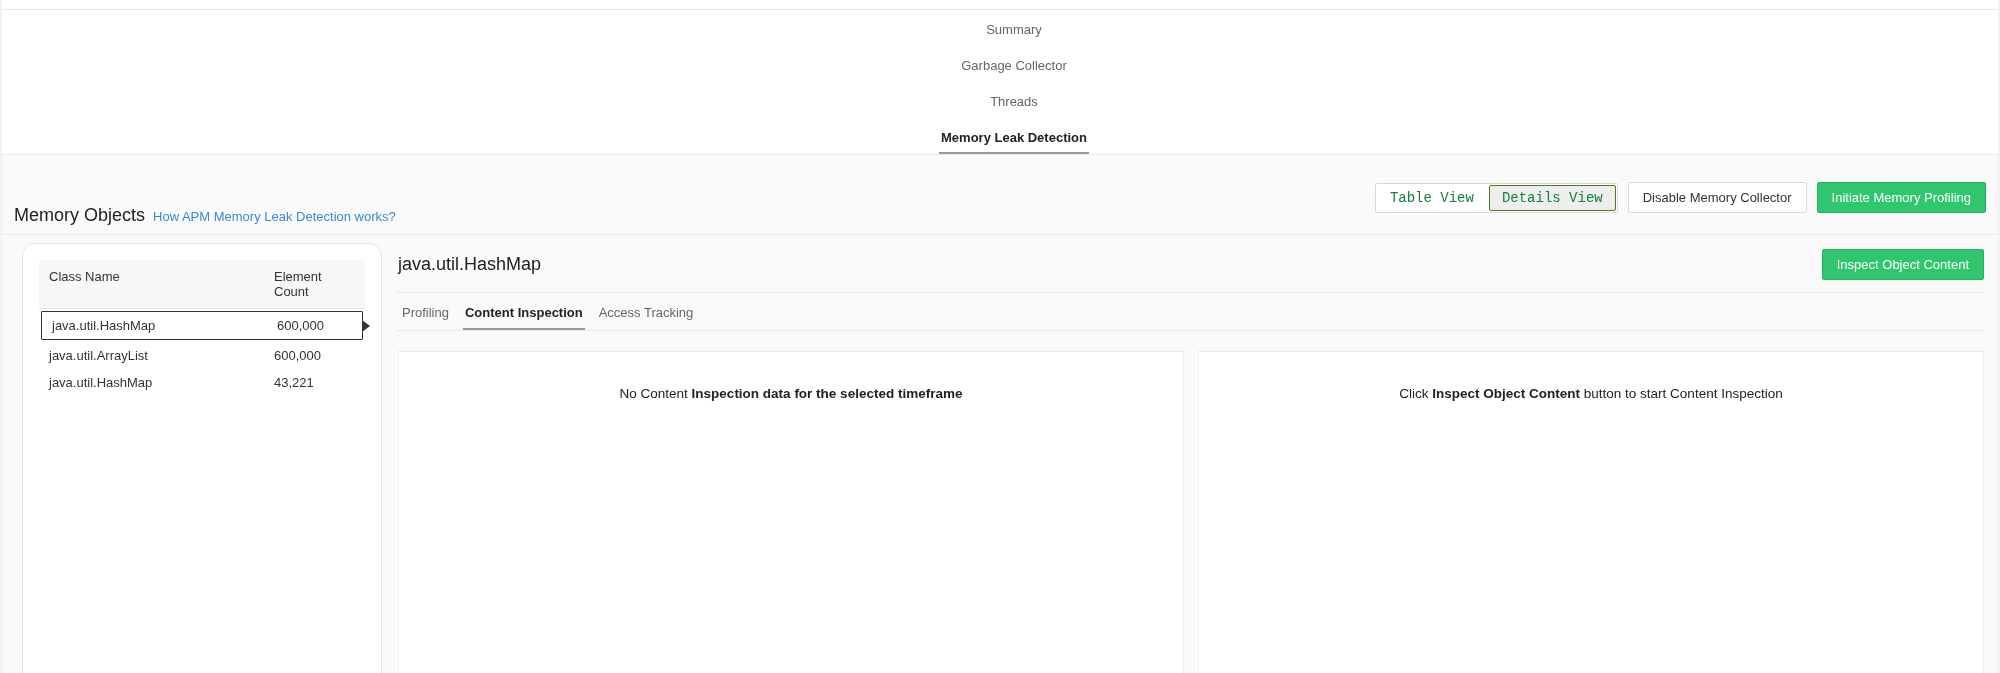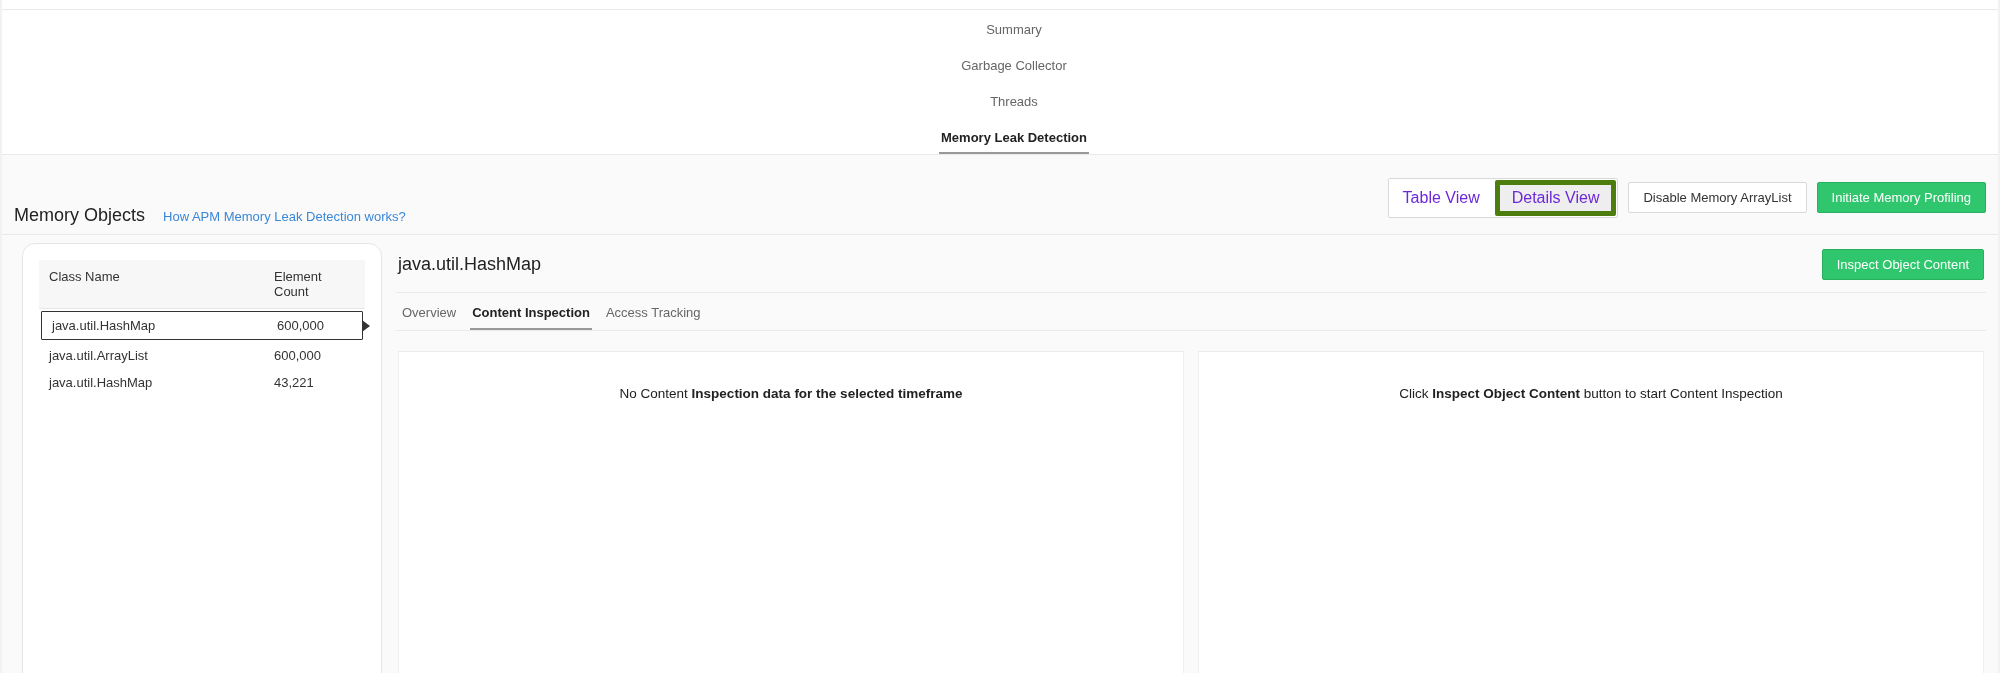--- a/index.html
+++ b/index.html
@@ -42,43 +42,44 @@
   }
 
   .header-row {
     display: flex;
     align-items: center;
     justify-content: space-between;
     padding: 14px 12px 8px 12px;
     background: #fafafa;
     border-bottom: 1px solid #eaeaea;
   }
-  .header-left { display: flex; align-items: baseline; gap: 18px; }
+  .header-left { display: flex; align-items: baseline; gap: 8px; }
   .page-title { font-size: 18px; font-weight: 500; color: #222; }
   .help-link { font-size: 13px; color: #3a87d7; text-decoration: none; cursor: pointer; margin-top: 40px; }
 
   .header-right { display: flex; align-items: center; gap: 10px; }
   .seg-control {
     display: inline-flex;
     border: 1px solid #d9d9d9;
     border-radius: 2px;
     overflow: hidden;
     background: #fff;
   }
   .seg-control .seg {
     padding: 6px 14px;
-    font-size: 16px;
-    color: #6d28d9;
+    font-size: 14px;
+    color: #15803d;
     cursor: pointer;
     background: #fff;
     border: none;
+    font-family: Liberation Mono, monospace;
   }
   .seg-control .seg.active {
     background: #eeeeee;
-    border: 5px solid #4d7c0f;
+    border: 1px solid #4d7c0f;
     border-radius: 2px;
     margin: 1px;
     padding: 4px 12px;
   }
   .btn {
     padding: 7px 14px;
     font-size: 13px;
     border: 1px solid #d9d9d9;
     background: #fff;
     color: #333;
@@ -214,21 +215,21 @@
 <div class="header-row">
   <div class="header-left">
     <div class="page-title">Memory Objects</div>
     <a class="help-link">How APM Memory Leak Detection works?</a>
   </div>
   <div class="header-right">
     <div class="seg-control">
       <button class="seg">Table View</button>
       <button class="seg active">Details View</button>
     </div>
-    <button class="btn">Disable Memory ArrayList</button>
+    <button class="btn">Disable Memory Collector</button>
     <button class="btn green">Initiate Memory Profiling</button>
   </div>
 </div>
 
 <div class="content">
 
   <div class="left-pane">
     <div class="table-head">
       <div class="th col-class">Class Name</div>
       <div class="th col-count">Element Count</div>
@@ -249,21 +250,21 @@
     </div>
   </div>
 
   <div class="right-pane">
     <div class="detail-header">
       <div class="detail-title">java.util.HashMap</div>
       <button class="btn green">Inspect Object Content</button>
     </div>
 
     <div class="detail-tabs">
-      <div class="dtab">Overview</div>
+      <div class="dtab">Profiling</div>
       <div class="dtab active">Content Inspection</div>
       <div class="dtab">Access Tracking</div>
     </div>
 
     <div class="panels">
       <div class="panel">
         <div class="panel-msg">
           <span>No Content </span><span class="bold">Inspection data for the selected timeframe</span>
         </div>
       </div>

